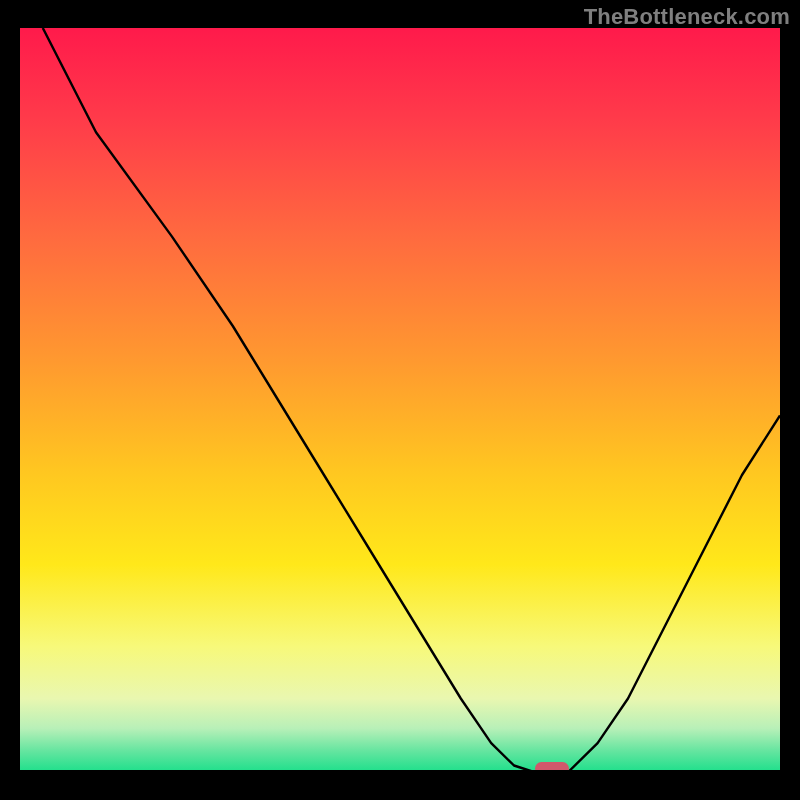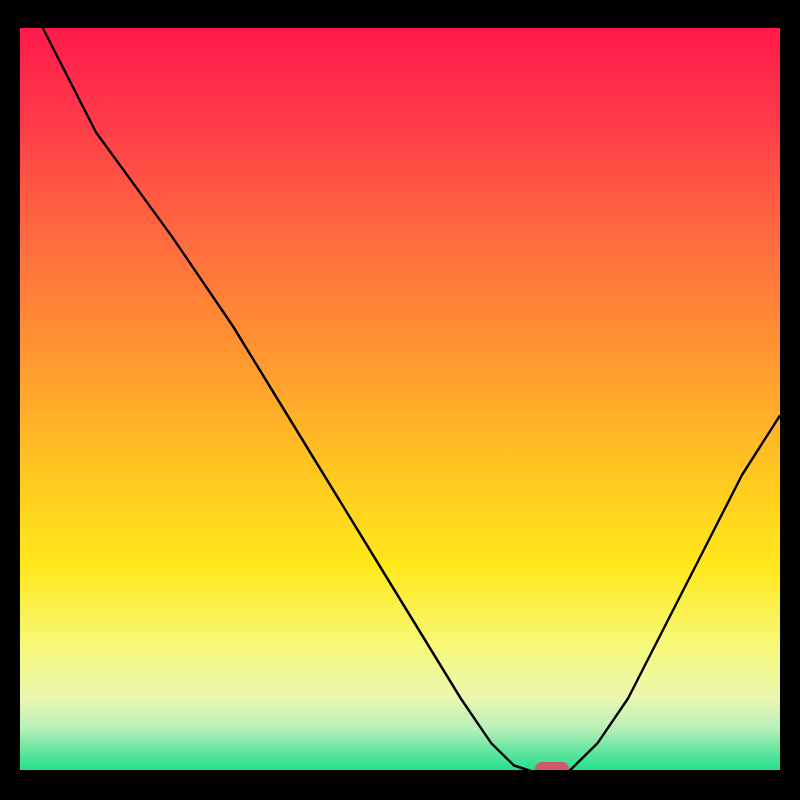--- a/index.html
+++ b/index.html
@@ -43,20 +43,21 @@
   }
   .marker {
     fill: #d1586b;
   }
 </style>
 </head>
 <body>
 
 <div class="frame">
 
+  <div class="watermark">TheBottleneck.com</div>
 
   <div class="plot-area">
     <svg id="chart-svg" width="760" height="745" viewBox="0 0 760 745" preserveAspectRatio="none">
       <defs>
         <linearGradient id="bg-grad" x1="0" y1="0" x2="0" y2="1">
             <stop offset="0%" stop-color="#ff1a4b"></stop>
             <stop offset="12%" stop-color="#ff3a4a"></stop>
             <stop offset="28.000000000000004%" stop-color="#ff6a3f"></stop>
             <stop offset="45%" stop-color="#ff9a2f"></stop>
             <stop offset="60%" stop-color="#ffc820"></stop>

